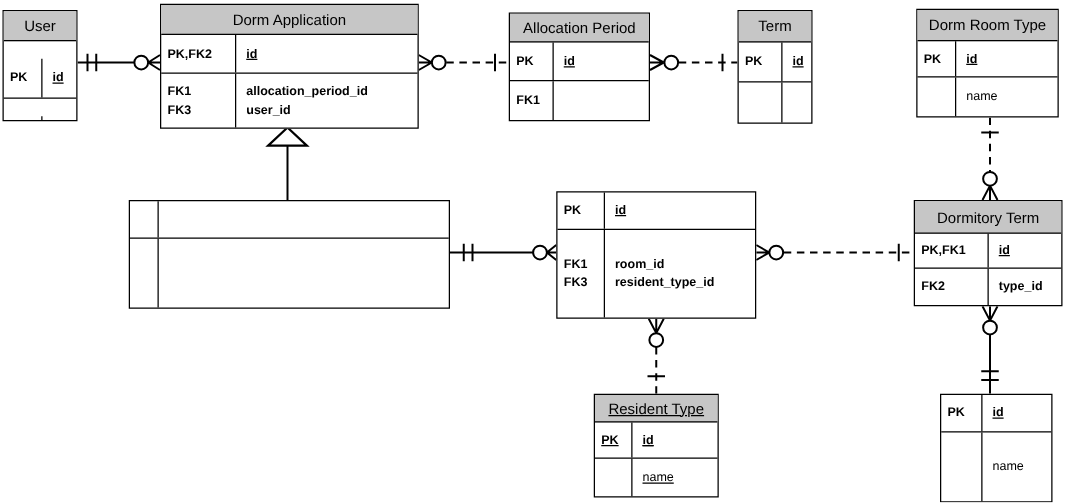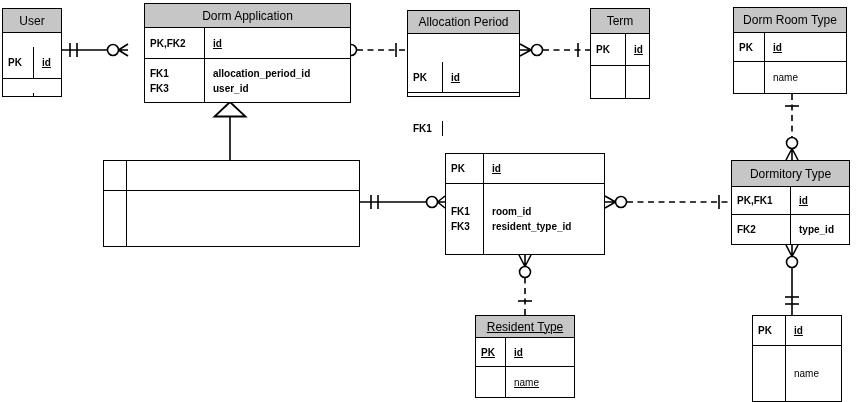--- a/index.html
+++ b/index.html
@@ -128,39 +128,39 @@
     <div class="row" style="height:32px">
       <div class="c k" style="width:31px">PK</div>
       <div class="c a u">id</div>
     </div>
     <div class="row last">
       <div class="c k" style="width:31px"></div>
       <div class="c a"></div>
     </div>
   </div>
 
-  <div class="tbl" style="left:128px;top:3px;width:207px;height:100px;margin-left:16px;">
+  <div class="tbl" style="left:128px;top:3px;width:207px;height:100px;">
     <div class="hdr" style="height:24px">Dorm Application</div>
     <div class="row" style="height:31px">
       <div class="c k" style="width:60px">PK,FK2</div>
       <div class="c a u">id</div>
     </div>
     <div class="row last">
       <div class="c k" style="width:60px">
         <div>FK1</div>
         <div>FK3</div>
       </div>
       <div class="c a">
         <div>allocation_period_id</div>
         <div>user_id</div>
       </div>
     </div>
   </div>
 
-  <div class="tbl" style="left:407px;top:10px;width:113px;height:87px;gap:28px;">
+  <div class="tbl" style="left:407px;top:10px;width:113px;height:87px;">
     <div class="hdr" style="height:23px">Allocation Period</div>
     <div class="row" style="height:31px">
       <div class="c k" style="width:35px">PK</div>
       <div class="c a u">id</div>
     </div>
     <div class="row last">
       <div class="c k" style="width:35px">FK1</div>
     </div>
   </div>
 
@@ -210,21 +210,21 @@
         <div>FK3</div>
       </div>
       <div class="c a">
         <div>room_id</div>
         <div>resident_type_id</div>
       </div>
     </div>
   </div>
 
   <div class="tbl" style="left:731px;top:160px;width:119px;height:85px;">
-    <div class="hdr" style="height:26px">Dormitory Type</div>
+    <div class="hdr" style="height:26px">Dormitory Term</div>
     <div class="row" style="height:28px">
       <div class="c k" style="width:59px">PK,FK1</div>
       <div class="c a u">id</div>
     </div>
     <div class="row last">
       <div class="c k" style="width:59px">FK2</div>
       <div class="c a">type_id</div>
     </div>
   </div>
 

